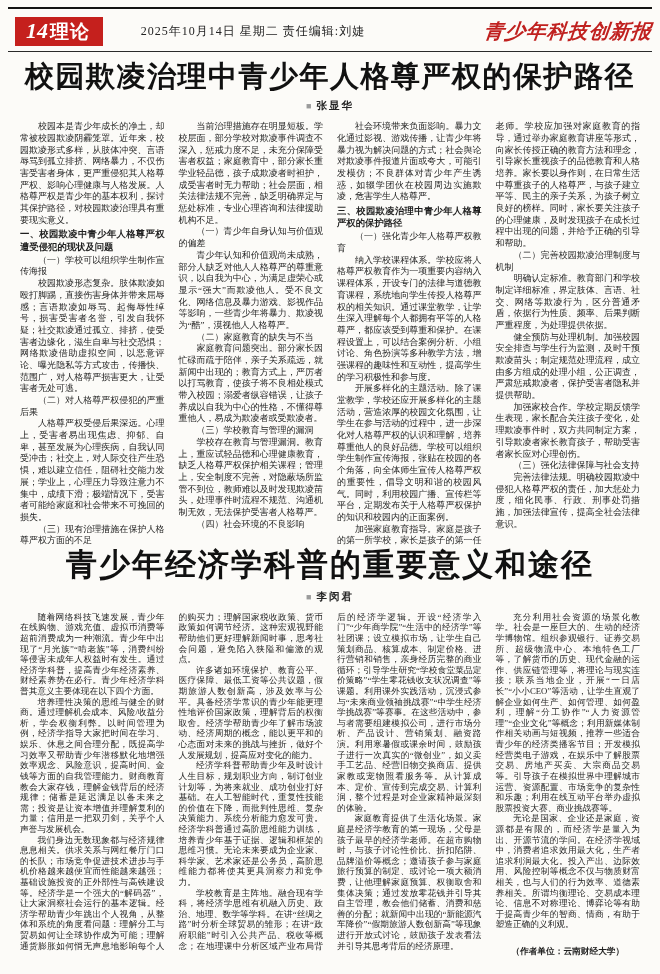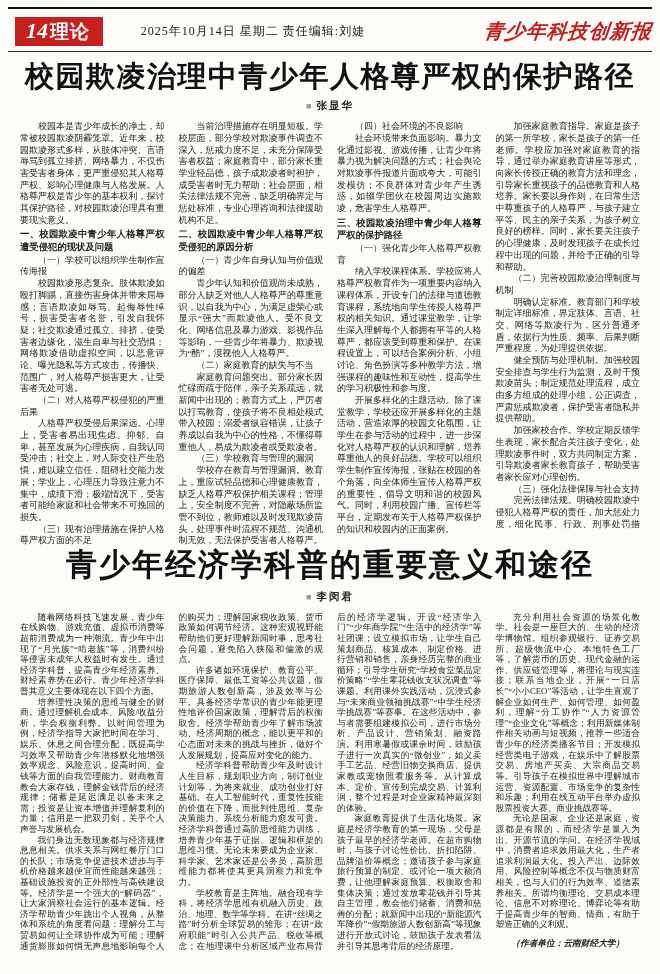--- a/index.html
+++ b/index.html
@@ -66,23 +66,22 @@
 
   .blk{margin:0;padding:0;}
   .blk-p{text-indent:2em;}
   .blk-s{text-indent:2em;}
   .blk-h{
     text-indent:0;font-weight:900;
     font-family:"Liberation Sans","DejaVu Sans",sans-serif;
     font-size:1.04em;margin:2px 0;
   }
   .blk-a{
-    text-indent:0;font-weight:bold;text-align:center;margin-top:8px;
+    text-indent:0;font-weight:bold;text-align:center;margin-top:16px;
     font-family:"Liberation Sans","DejaVu Sans",sans-serif;
-    font-style:italic;
   }
 </style>
 </head>
 <body>
 
 <div class="page">
   <div class="top-rule"></div>
 
   <div class="masthead">
     <div class="section-badge">
@@ -102,21 +101,20 @@
     </p>
     <div class="colbody body1">
         <p class="blk blk-p">校园本是青少年成长的净土，却常被校园欺凌阴霾笼罩。近年来，校园欺凌形式多样，从肢体冲突、言语辱骂到孤立排挤、网络暴力，不仅伤害受害者身体，更严重侵犯其人格尊严权、影响心理健康与人格发展。人格尊严权是青少年的基本权利，探讨其保护路径，对校园欺凌治理具有重要现实意义。</p>
         <p class="blk blk-h">一、校园欺凌中青少年人格尊严权遭受侵犯的现状及问题</p>
         <p class="blk blk-s">（一）学校可以组织学生制作宣传海报</p>
         <p class="blk blk-p">校园欺凌形态复杂。肢体欺凌如殴打脚踢，直接伤害身体并带来屈辱感；言语欺凌如辱骂、起侮辱性绰号，损害受害者名誉，引发自我怀疑；社交欺凌通过孤立、排挤，使受害者边缘化，滋生自卑与社交恐惧；网络欺凌借助虚拟空间，以恶意评论、曝光隐私等方式攻击，传播快、范围广，对人格尊严损害更大，让受害者无处可逃。</p>
         <p class="blk blk-s">（二）对人格尊严权侵犯的严重后果</p>
         <p class="blk blk-p">人格尊严权受侵后果深远。心理上，受害者易出现焦虑、抑郁、自卑，甚至发展为心理疾病，自我认同受冲击；社交上，对人际交往产生恐惧，难以建立信任，阻碍社交能力发展；学业上，心理压力导致注意力不集中，成绩下滑；极端情况下，受害者可能给家庭和社会带来不可挽回的损失。</p>
         <p class="blk blk-s">（三）现有治理措施在保护人格尊严权方面的不足</p>
         <p class="blk blk-p">当前治理措施存在明显短板。学校层面，部分学校对欺凌事件调查不深入，惩戒力度不足，未充分保障受害者权益；家庭教育中，部分家长重学业轻品德，孩子成欺凌者时袒护，成受害者时无力帮助；社会层面，相关法律法规不完善，缺乏明确界定与惩处标准，专业心理咨询和法律援助机构不足。</p>
-        <p class="blk blk-h">二、校园欺凌中青少年人格尊严权受侵犯的原因分析</p>
         <p class="blk blk-s">（一）青少年自身认知与价值观的偏差</p>
         <p class="blk blk-p">青少年认知和价值观尚未成熟，部分人缺乏对他人人格尊严的尊重意识，以自我为中心，为满足虚荣心或显示“强大”而欺凌他人。受不良文化、网络信息及暴力游戏、影视作品等影响，一些青少年将暴力、欺凌视为“酷”，漠视他人人格尊严。</p>
         <p class="blk blk-s">（二）家庭教育的缺失与不当</p>
         <p class="blk blk-p">家庭教育问题突出。部分家长因忙碌而疏于陪伴，亲子关系疏远，就新闻中出现的；教育方式上，严厉者以打骂教育，使孩子将不良相处模式带入校园；溺爱者纵容错误，让孩子养成以自我为中心的性格，不懂得尊重他人，易成为欺凌者或受欺凌者。</p>
         <p class="blk blk-s">（三）学校教育与管理的漏洞</p>
         <p class="blk blk-p">学校存在教育与管理漏洞。教育上，重应试轻品德和心理健康教育，缺乏人格尊严权保护相关课程；管理上，安全制度不完善，对隐蔽场所监管不到位，教师难以及时发现欺凌苗头，处理事件时流程不规范、沟通机制无效，无法保护受害者人格尊严。</p>
         <p class="blk blk-s">（四）社会环境的不良影响</p>
         <p class="blk blk-p">社会环境带来负面影响。暴力文化通过影视、游戏传播，让青少年将暴力视为解决问题的方式；社会舆论对欺凌事件报道片面或夸大，可能引发模仿；不良群体对青少年产生诱惑，如辍学团伙在校园周边实施欺凌，危害学生人格尊严。</p>
         <p class="blk blk-h">三、校园欺凌治理中青少年人格尊严权的保护路径</p>
         <p class="blk blk-s">（一）强化青少年人格尊严权教育</p>

